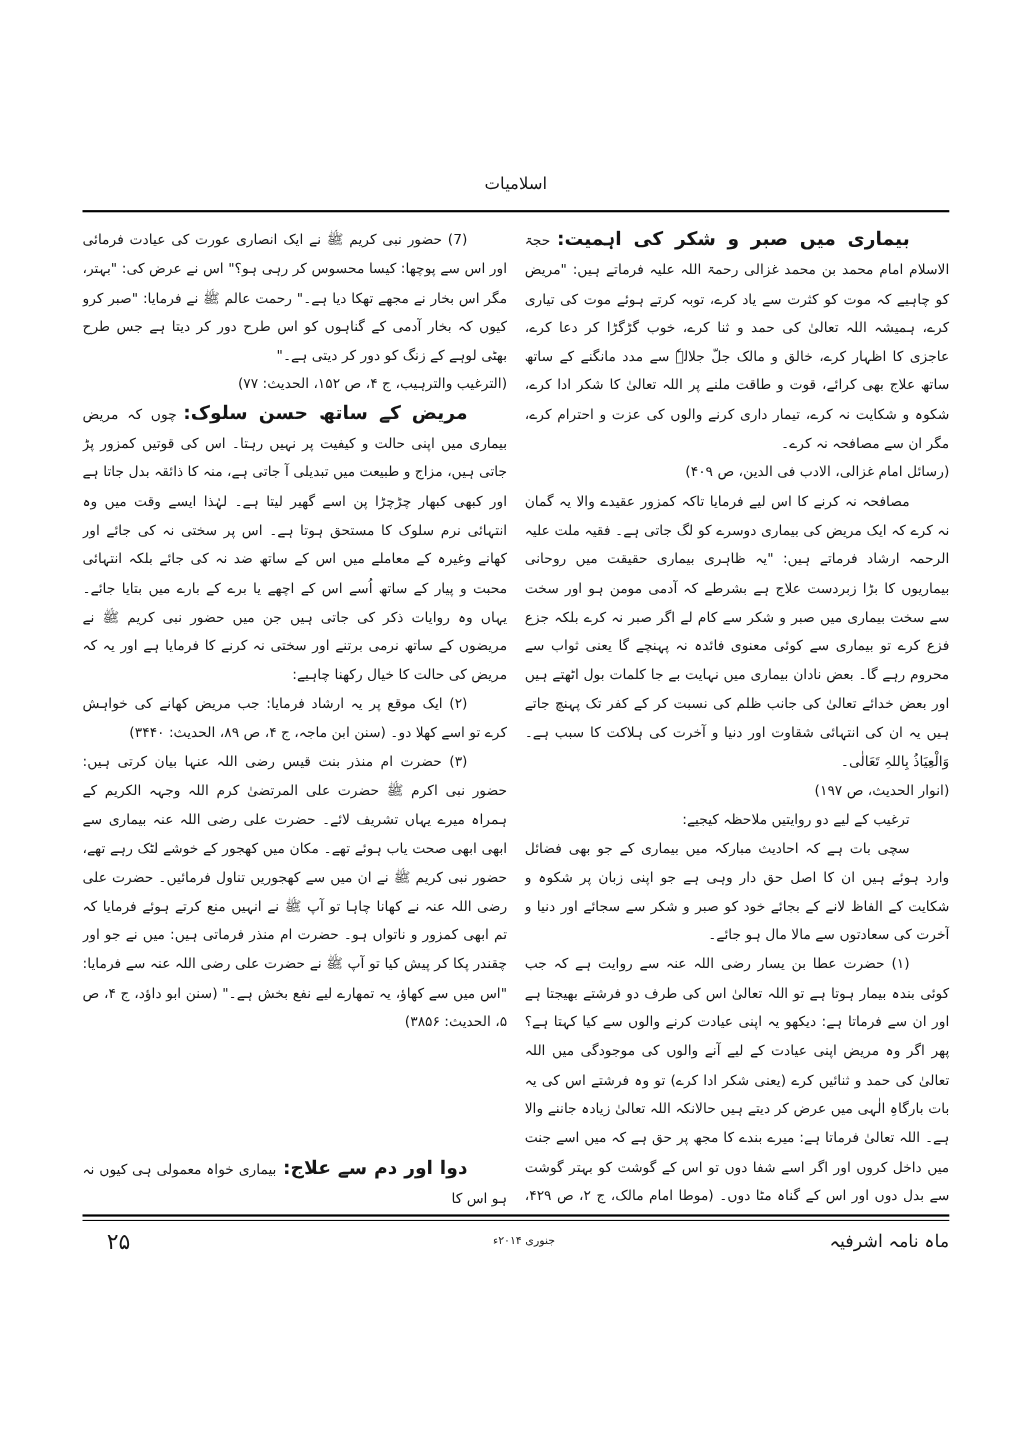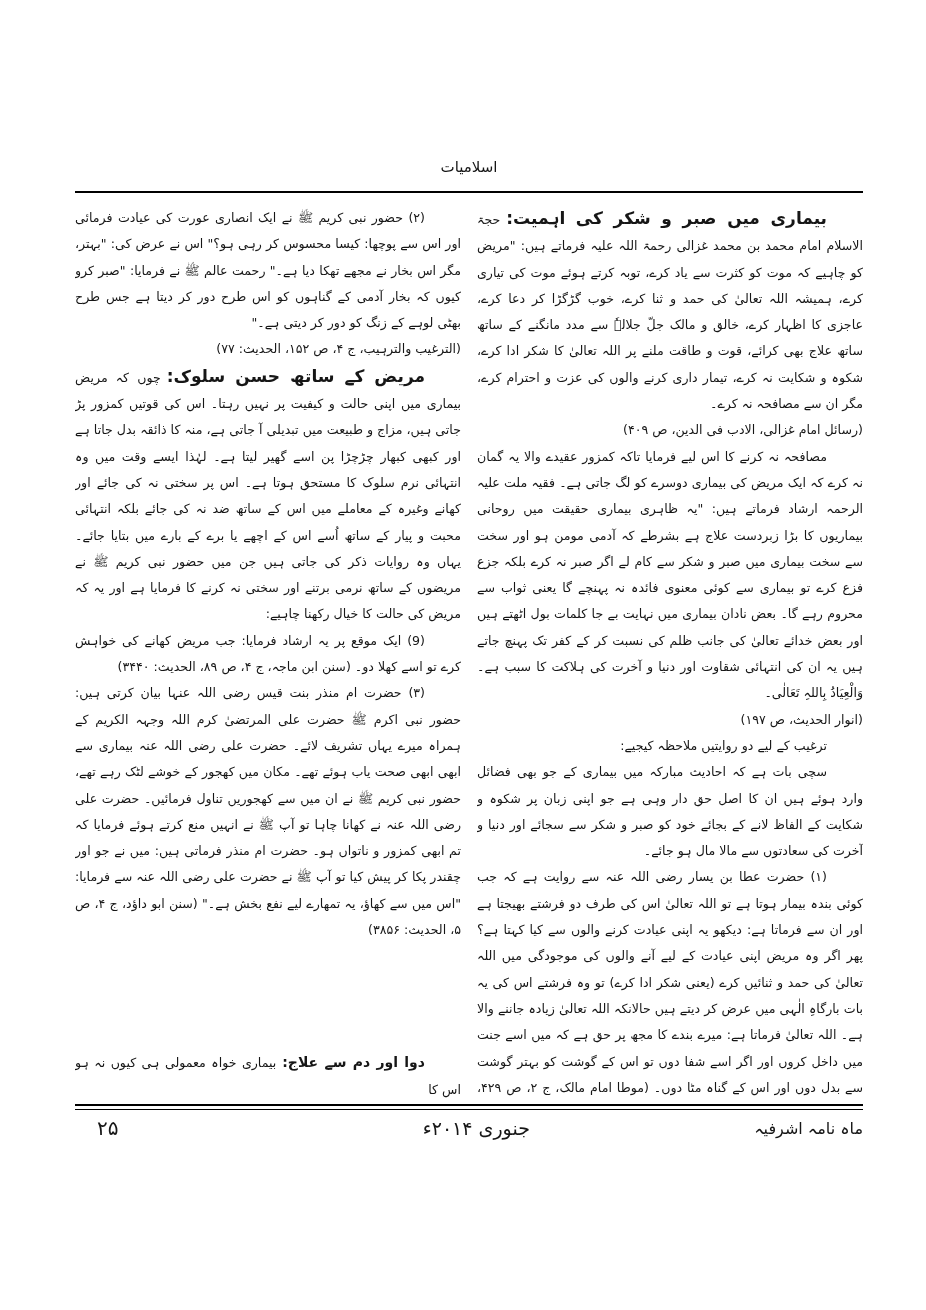--- a/index.html
+++ b/index.html
@@ -21,36 +21,36 @@
     position:absolute;top:205px;left:75px;width:788px;height:898px;
     display:flex;flex-direction:row;direction:rtl;gap:16px;overflow:hidden;
   }
   .col{
     width:386px;position:relative;direction:rtl;
     text-align:justify;font-size:12.6px;line-height:26.3px;overflow:hidden;
   }
   .col p{margin:0;padding:0;}
   .para{text-indent:36px;}
   .lead{font-weight:bold;font-size:17px;margin-left:6px;}
-  .lead.small{font-size:14px;}
+  .lead.small{font-size:17px;}
   .ref{text-align:right;text-indent:0;}
   .ref-mid{padding-left:92px;}
   .flow{position:absolute;top:0;right:0;left:0;bottom:28px;overflow:hidden;}
   .bottom-line{position:absolute;bottom:0;right:0;left:0;text-indent:36px;}
   .footer-rule{
     position:absolute;top:1104px;left:75px;width:788px;height:3px;
     border-top:2px solid #000;border-bottom:1px solid #000;
   }
   .page-footer{
     position:absolute;top:1116px;left:75px;width:788px;
     display:flex;direction:rtl;justify-content:space-between;align-items:center;
     font-size:15.5px;
   }
   .footer-mag{font-size:16px;}
-  .footer-date{font-size:19px;transform:translateX(18px);margin-left:44px;}
+  .footer-date{font-size:10px;transform:translateX(18px);margin-left:44px;}
   .pagenum{font-weight:normal;font-size:20px;margin-left:22px;}
 </style>
 </head>
 <body>
 
 <div class="sheet">
 
   <div class="page-header">
     <span>اسلامیات</span>
   </div>
@@ -63,24 +63,24 @@
       <p class="ref">(رسائل امام غزالی، الادب فی الدین، ص ۴۰۹)</p>
       <p class="para">مصافحہ نہ کرنے کا اس لیے فرمایا تاکہ کمزور عقیدے والا یہ گمان نہ کرے کہ ایک مریض کی بیماری دوسرے کو لگ جاتی ہے۔ فقیہ ملت علیہ الرحمہ ارشاد فرماتے ہیں: "یہ ظاہری بیماری حقیقت میں روحانی بیماریوں کا بڑا زبردست علاج ہے بشرطے کہ آدمی مومن ہو اور سخت سے سخت بیماری میں صبر و شکر سے کام لے اگر صبر نہ کرے بلکہ جزع فزع کرے تو بیماری سے کوئی معنوی فائدہ نہ پہنچے گا یعنی ثواب سے محروم رہے گا۔ بعض نادان بیماری میں نہایت بے جا کلمات بول اٹھتے ہیں اور بعض خدائے تعالیٰ کی جانب ظلم کی نسبت کر کے کفر تک پہنچ جاتے ہیں یہ ان کی انتہائی شقاوت اور دنیا و آخرت کی ہلاکت کا سبب ہے۔ وَالْعِیَاذُ بِاللہِ تَعَالٰی۔</p>
       <p class="ref">(انوار الحدیث، ص ۱۹۷)</p>
       <p class="para">ترغیب کے لیے دو روایتیں ملاحظہ کیجیے:</p>
       <p class="para">سچی بات ہے کہ احادیث مبارکہ میں بیماری کے جو بھی فضائل وارد ہوئے ہیں ان کا اصل حق دار وہی ہے جو اپنی زبان پر شکوہ و شکایت کے الفاظ لانے کے بجائے خود کو صبر و شکر سے سجائے اور دنیا و آخرت کی سعادتوں سے مالا مال ہو جائے۔</p>
       <p class="para">(۱) حضرت عطا بن یسار رضی اللہ عنہ سے روایت ہے کہ جب کوئی بندہ بیمار ہوتا ہے تو اللہ تعالیٰ اس کی طرف دو فرشتے بھیجتا ہے اور ان سے فرماتا ہے: دیکھو یہ اپنی عیادت کرنے والوں سے کیا کہتا ہے؟ پھر اگر وہ مریض اپنی عیادت کے لیے آنے والوں کی موجودگی میں اللہ تعالیٰ کی حمد و ثنائیں کرے (یعنی شکر ادا کرے) تو وہ فرشتے اس کی یہ بات بارگاہِ الٰہی میں عرض کر دیتے ہیں حالانکہ اللہ تعالیٰ زیادہ جاننے والا ہے۔ اللہ تعالیٰ فرماتا ہے: میرے بندے کا مجھ پر حق ہے کہ میں اسے جنت میں داخل کروں اور اگر اسے شفا دوں تو اس کے گوشت کو بہتر گوشت سے بدل دوں اور اس کے گناہ مٹا دوں۔ (موطا امام مالک، ج ۲، ص ۴۲۹، الحدیث: ۱۷۹۸)</p>
     </div>
 
     <div class="col">
       <div class="flow">
-        <p class="para">(۲) حضور نبی کریم ﷺ نے ایک انصاری عورت کی عیادت فرمائی اور اس سے پوچھا: کیسا محسوس کر رہی ہو؟" اس نے عرض کی: "بہتر، مگر اس بخار نے مجھے تھکا دیا ہے۔" رحمت عالم ﷺ نے فرمایا: "صبر کرو کیوں کہ بخار آدمی کے گناہوں کو اس طرح دور کر دیتا ہے جس طرح بھٹی لوہے کے زنگ کو دور کر دیتی ہے۔"</p>
+        <p class="para">(7) حضور نبی کریم ﷺ نے ایک انصاری عورت کی عیادت فرمائی اور اس سے پوچھا: کیسا محسوس کر رہی ہو؟" اس نے عرض کی: "بہتر، مگر اس بخار نے مجھے تھکا دیا ہے۔" رحمت عالم ﷺ نے فرمایا: "صبر کرو کیوں کہ بخار آدمی کے گناہوں کو اس طرح دور کر دیتا ہے جس طرح بھٹی لوہے کے زنگ کو دور کر دیتی ہے۔"</p>
         <p class="ref ref-mid">(الترغیب والترہیب، ج ۴، ص ۱۵۲، الحدیث: ۷۷)</p>
         <p class="para"><b class="lead">مریض کے ساتھ حسن سلوک:</b><span>چوں کہ مریض بیماری میں اپنی حالت و کیفیت پر نہیں رہتا۔ اس کی قوتیں کمزور پڑ جاتی ہیں، مزاج و طبیعت میں تبدیلی آ جاتی ہے، منہ کا ذائقہ بدل جاتا ہے اور کبھی کبھار چڑچڑا پن اسے گھیر لیتا ہے۔ لہٰذا ایسے وقت میں وہ انتہائی نرم سلوک کا مستحق ہوتا ہے۔ اس پر سختی نہ کی جائے اور کھانے وغیرہ کے معاملے میں اس کے ساتھ ضد نہ کی جائے بلکہ انتہائی محبت و پیار کے ساتھ اُسے اس کے اچھے یا برے کے بارے میں بتایا جائے۔ یہاں وہ روایات ذکر کی جاتی ہیں جن میں حضور نبی کریم ﷺ نے مریضوں کے ساتھ نرمی برتنے اور سختی نہ کرنے کا فرمایا ہے اور یہ کہ مریض کی حالت کا خیال رکھنا چاہیے:</span></p>
-        <p class="para">(9) ایک موقع پر یہ ارشاد فرمایا: جب مریض کھانے کی خواہش کرے تو اسے کھلا دو۔ (سنن ابن ماجہ، ج ۴، ص ۸۹، الحدیث: ۳۴۴۰)</p>
+        <p class="para">(۲) ایک موقع پر یہ ارشاد فرمایا: جب مریض کھانے کی خواہش کرے تو اسے کھلا دو۔ (سنن ابن ماجہ، ج ۴، ص ۸۹، الحدیث: ۳۴۴۰)</p>
         <p class="para">(۳) حضرت ام منذر بنت قیس رضی اللہ عنہا بیان کرتی ہیں: حضور نبی اکرم ﷺ حضرت علی المرتضیٰ کرم اللہ وجہہ الکریم کے ہمراہ میرے یہاں تشریف لائے۔ حضرت علی رضی اللہ عنہ بیماری سے ابھی ابھی صحت یاب ہوئے تھے۔ مکان میں کھجور کے خوشے لٹک رہے تھے، حضور نبی کریم ﷺ نے ان میں سے کھجوریں تناول فرمائیں۔ حضرت علی رضی اللہ عنہ نے کھانا چاہا تو آپ ﷺ نے انہیں منع کرتے ہوئے فرمایا کہ تم ابھی کمزور و ناتواں ہو۔ حضرت ام منذر فرماتی ہیں: میں نے جو اور چقندر پکا کر پیش کیا تو آپ ﷺ نے حضرت علی رضی اللہ عنہ سے فرمایا: "اس میں سے کھاؤ، یہ تمھارے لیے نفع بخش ہے۔" (سنن ابو داؤد، ج ۴، ص ۵، الحدیث: ۳۸۵۶)</p>
       </div>
       <p class="bottom-line"><b class="lead small">دوا اور دم سے علاج:</b><span>بیماری خواہ معمولی ہی کیوں نہ ہو اس کا</span></p>
     </div>
 
   </div>
 
   <div class="footer-rule"></div>
 
   <div class="page-footer">

